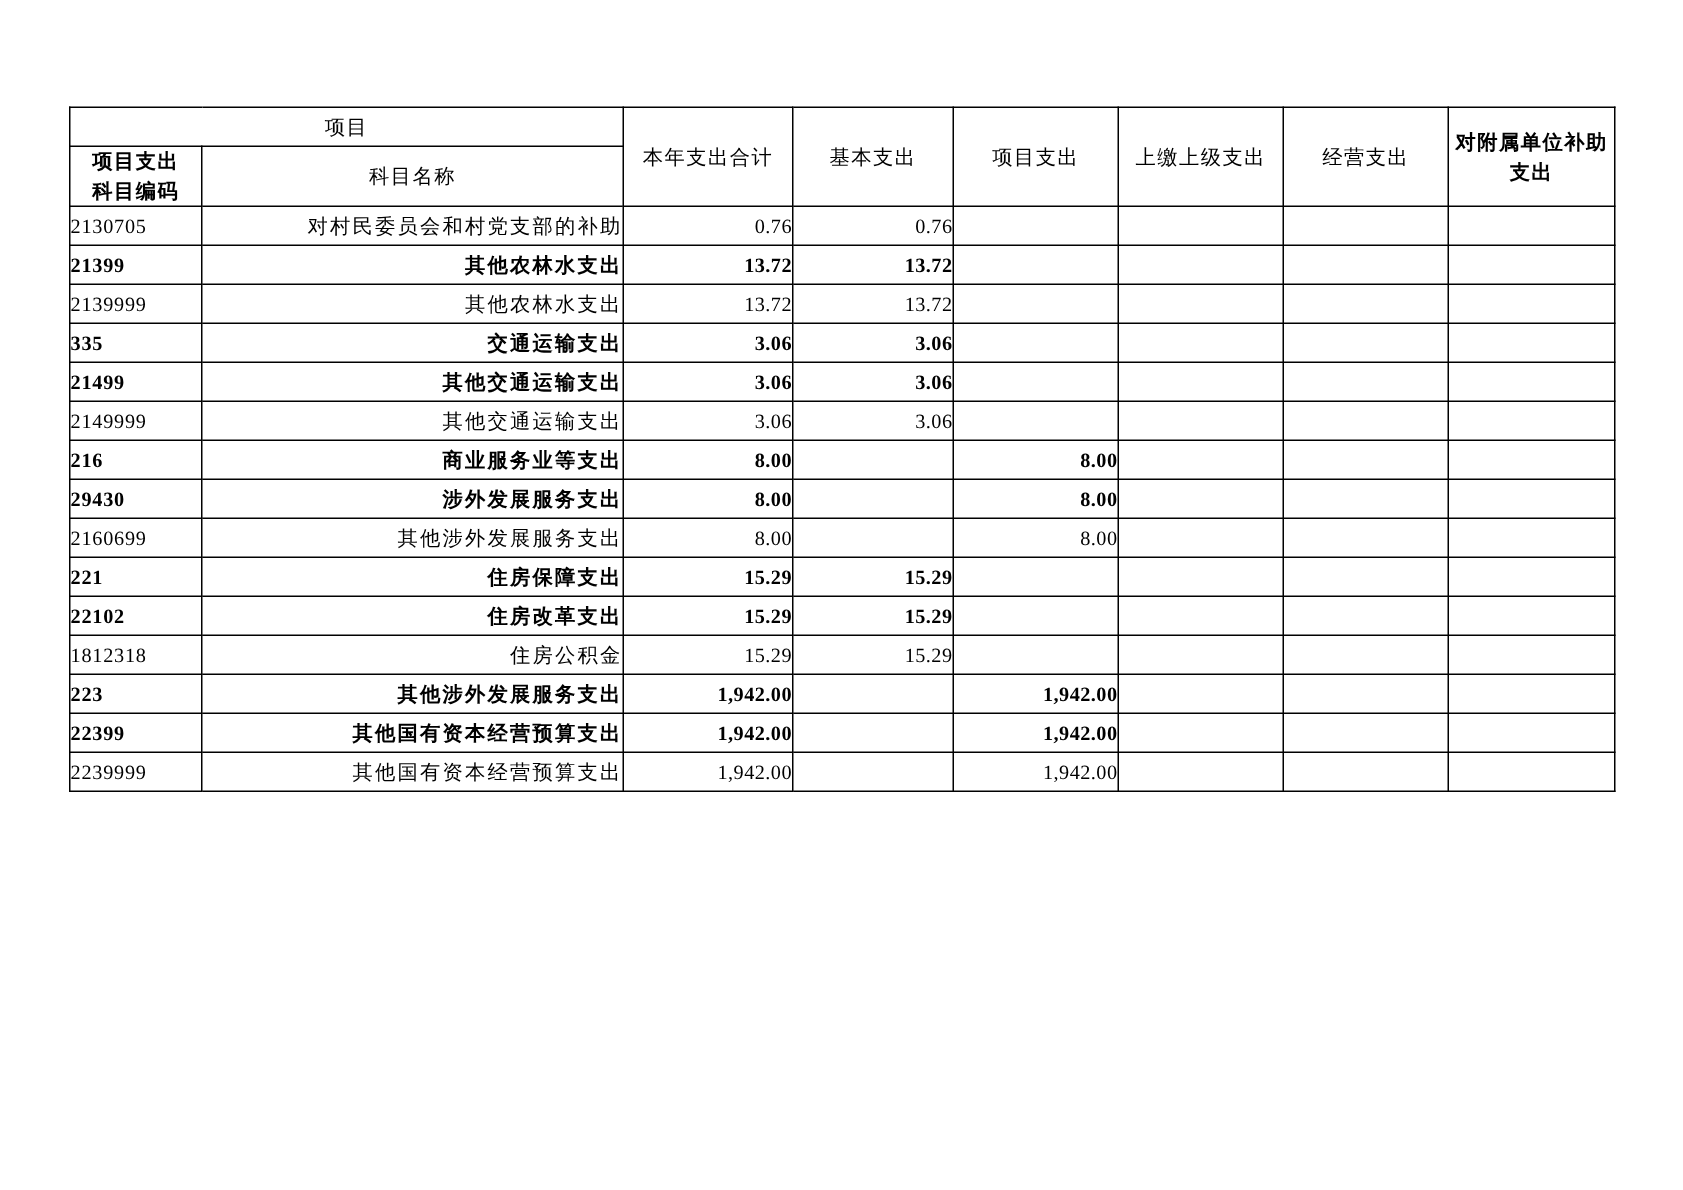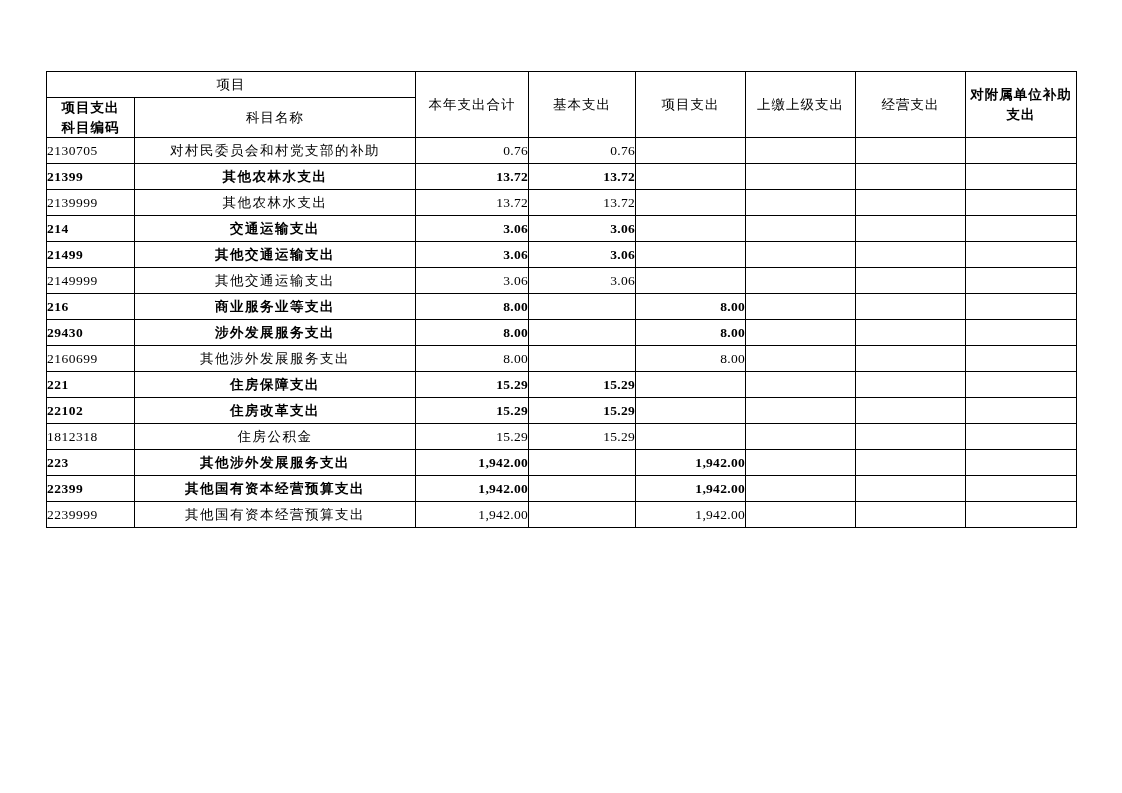--- a/index.html
+++ b/index.html
@@ -68,21 +68,21 @@
     display: block;
     font-weight: bold;
   }
   
   td.code {
     text-align: left;
     padding-left: 5px;
     letter-spacing: 0.5px;
   }
   td.name {
-    text-align: center;
+    text-align: right;
     letter-spacing: 1.5px;
   }
   td.num {
     text-align: right;
     padding-right: 9px;
     letter-spacing: 0.3px;
   }
   tr.lvl-b td.code,
   tr.lvl-b td.name,
   tr.lvl-b td.num {
@@ -167,21 +167,21 @@
           <td class="code">2139999</td>
           <td class="name ind3">其他农林水支出</td>
           <td class="num">13.72</td>
           <td class="num">13.72</td>
           <td class="num"></td>
           <td class="num"></td>
           <td class="num"></td>
           <td class="num"></td>
         </tr>
         <tr class="lvl-b">
-          <td class="code">214</td>
+          <td class="code">335</td>
           <td class="name ind1">交通运输支出</td>
           <td class="num">3.06</td>
           <td class="num">3.06</td>
           <td class="num"></td>
           <td class="num"></td>
           <td class="num"></td>
           <td class="num"></td>
         </tr>
         <tr class="lvl-b">
           <td class="code">21499</td>

